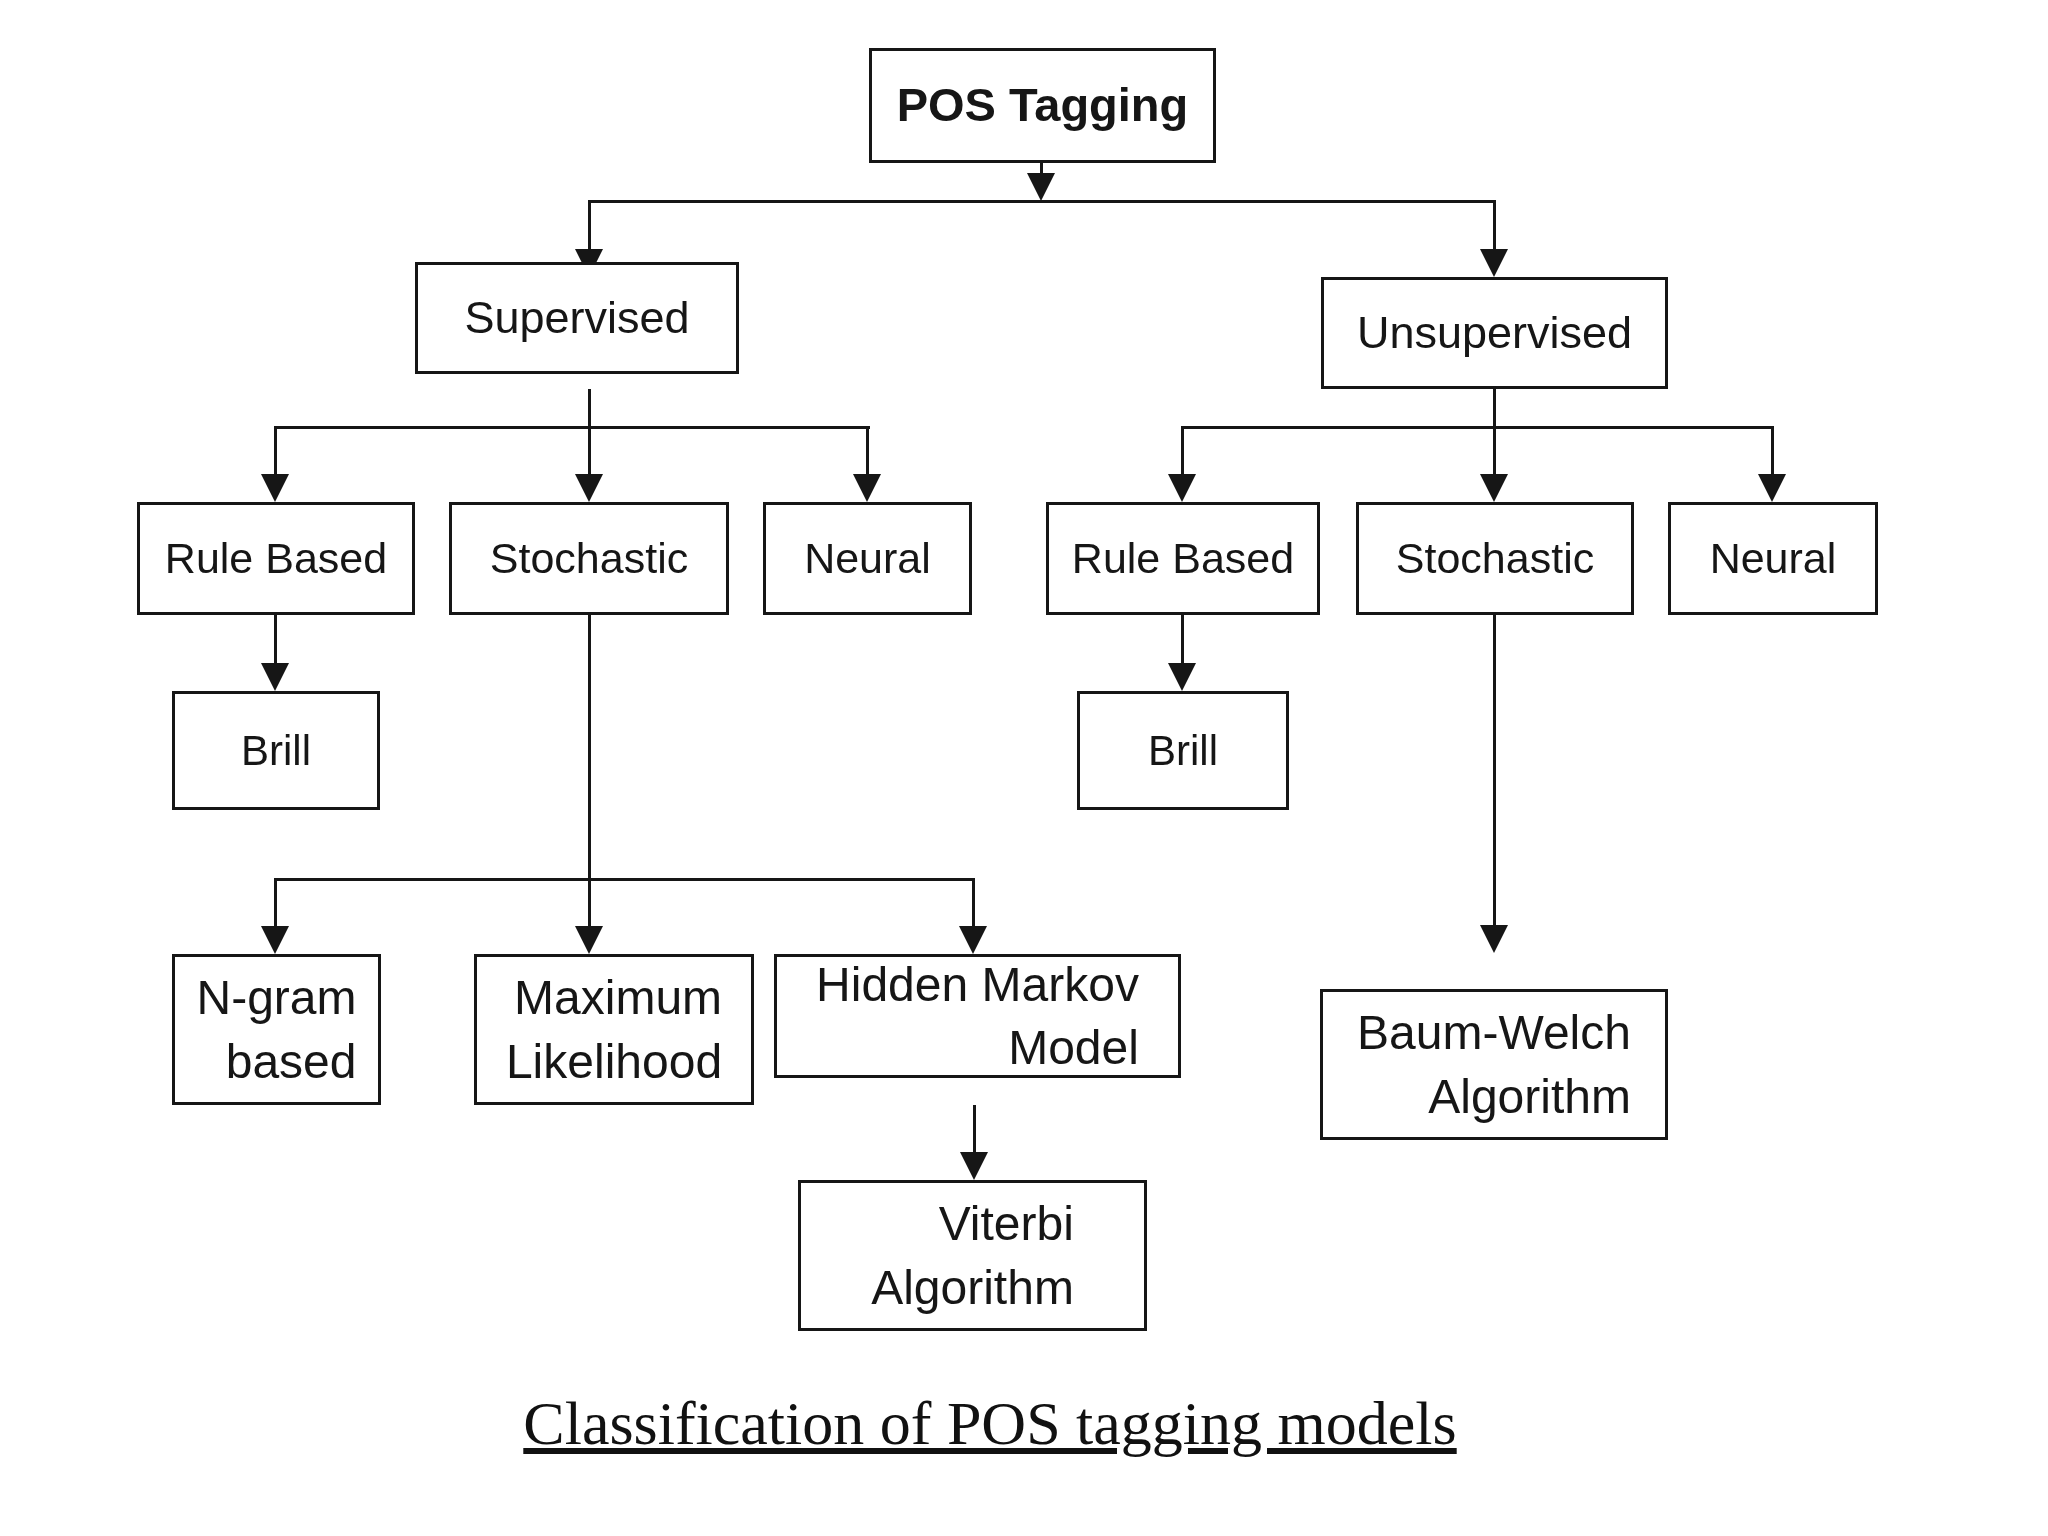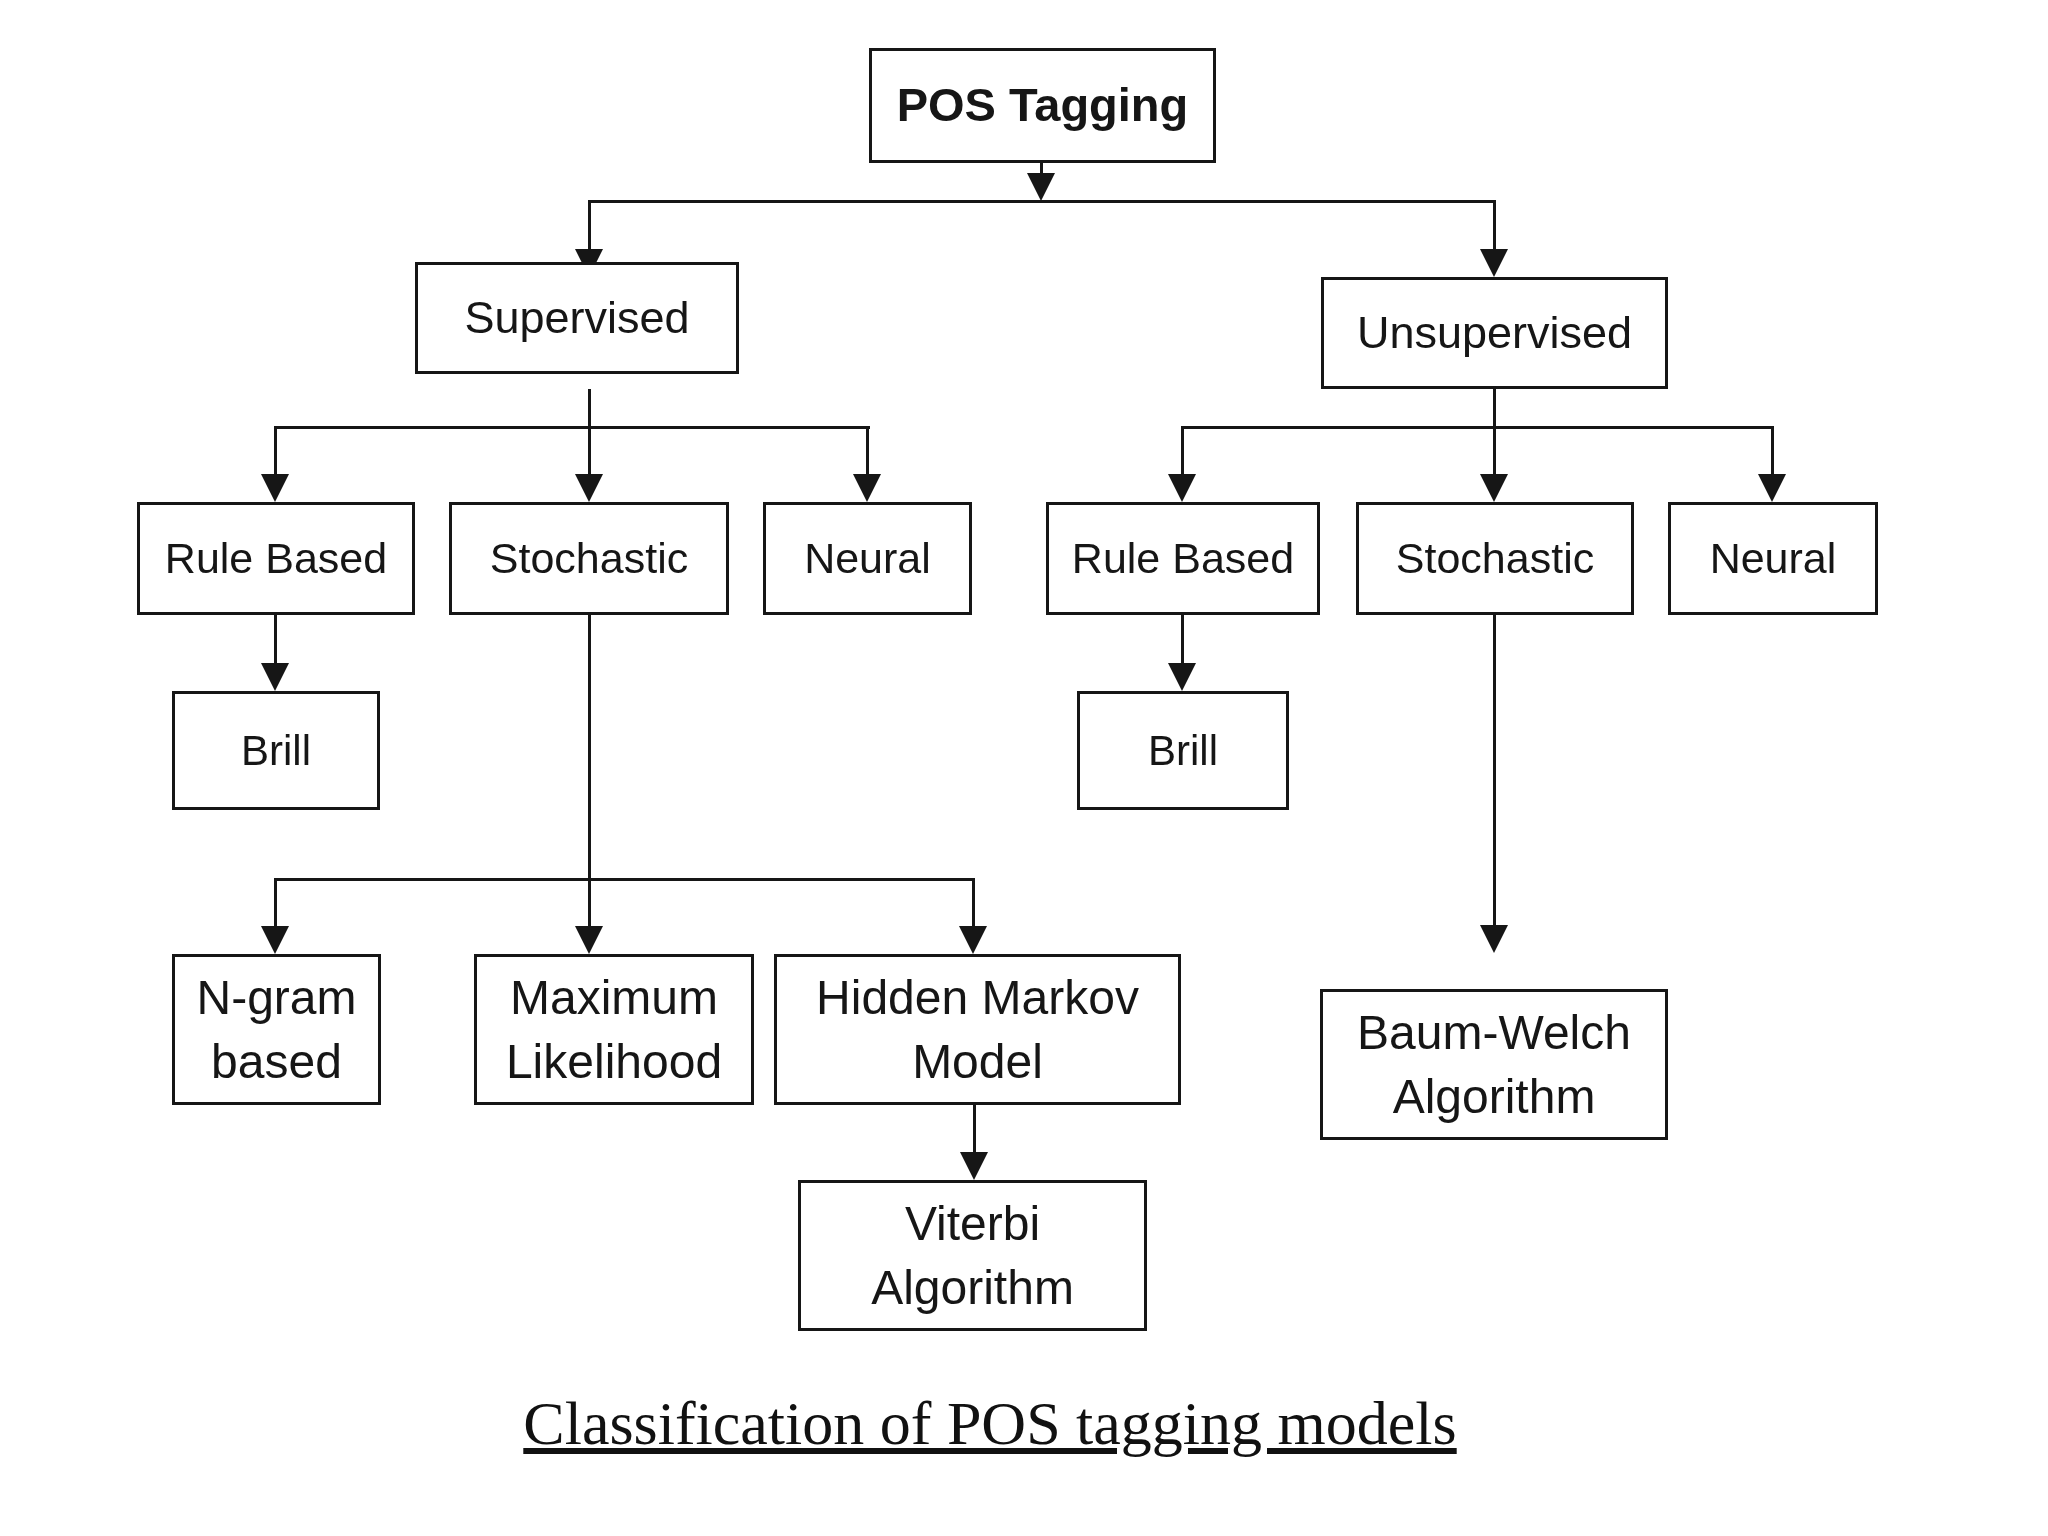--- a/index.html
+++ b/index.html
@@ -19,21 +19,21 @@
     color: #161616;
   }
   .box {
     position: absolute;
     box-sizing: border-box;
     background: #ffffff;
     border: 3px solid #161616;
     display: flex;
     align-items: center;
     justify-content: center;
-    text-align: center;
+    text-align: right;
     white-space: pre-line;
     line-height: 1.32;
     color: #161616;
   }
   .hline, .vline {
     position: absolute;
     background: #161616;
   }
   .hline { height: 3px; }
   .vline { width: 3px; }
@@ -121,21 +121,21 @@
   <div class="vline" style="left:972px; top:878px; height:52px;"></div>
   <div class="arrow-down" style="left:959px; top:926px;"></div>
 
   <div class="vline" style="left:1493px; top:615px; height:314px;"></div>
   <div class="arrow-down" style="left:1480px; top:925px;"></div>
 
   <div class="box f-l5" style="left:172px; top:954px; width:209px; height:151px;">N-gram
 based</div>
   <div class="box f-l5" style="left:450px; top:954px; width:280px; height:151px;margin-left:24px;">Maximum
 Likelihood</div>
-  <div class="box f-l5" style="left:774px; top:954px; width:407px; height:151px;">Hidden Markov
+  <div class="box f-l5" style="left:774px; top:954px; width:407px; height:124px;">Hidden Markov
 Model</div>
   <div class="box f-l5" style="left:1320px; top:989px; width:348px; height:151px;">Baum-Welch
 Algorithm</div>
 
   <div class="vline" style="left:973px; top:1105px; height:52px;"></div>
   <div class="arrow-down" style="left:960px; top:1152px;"></div>
 
   <div class="box f-l5" style="left:798px; top:1180px; width:349px; height:151px;">Viterbi
 Algorithm</div>
 

